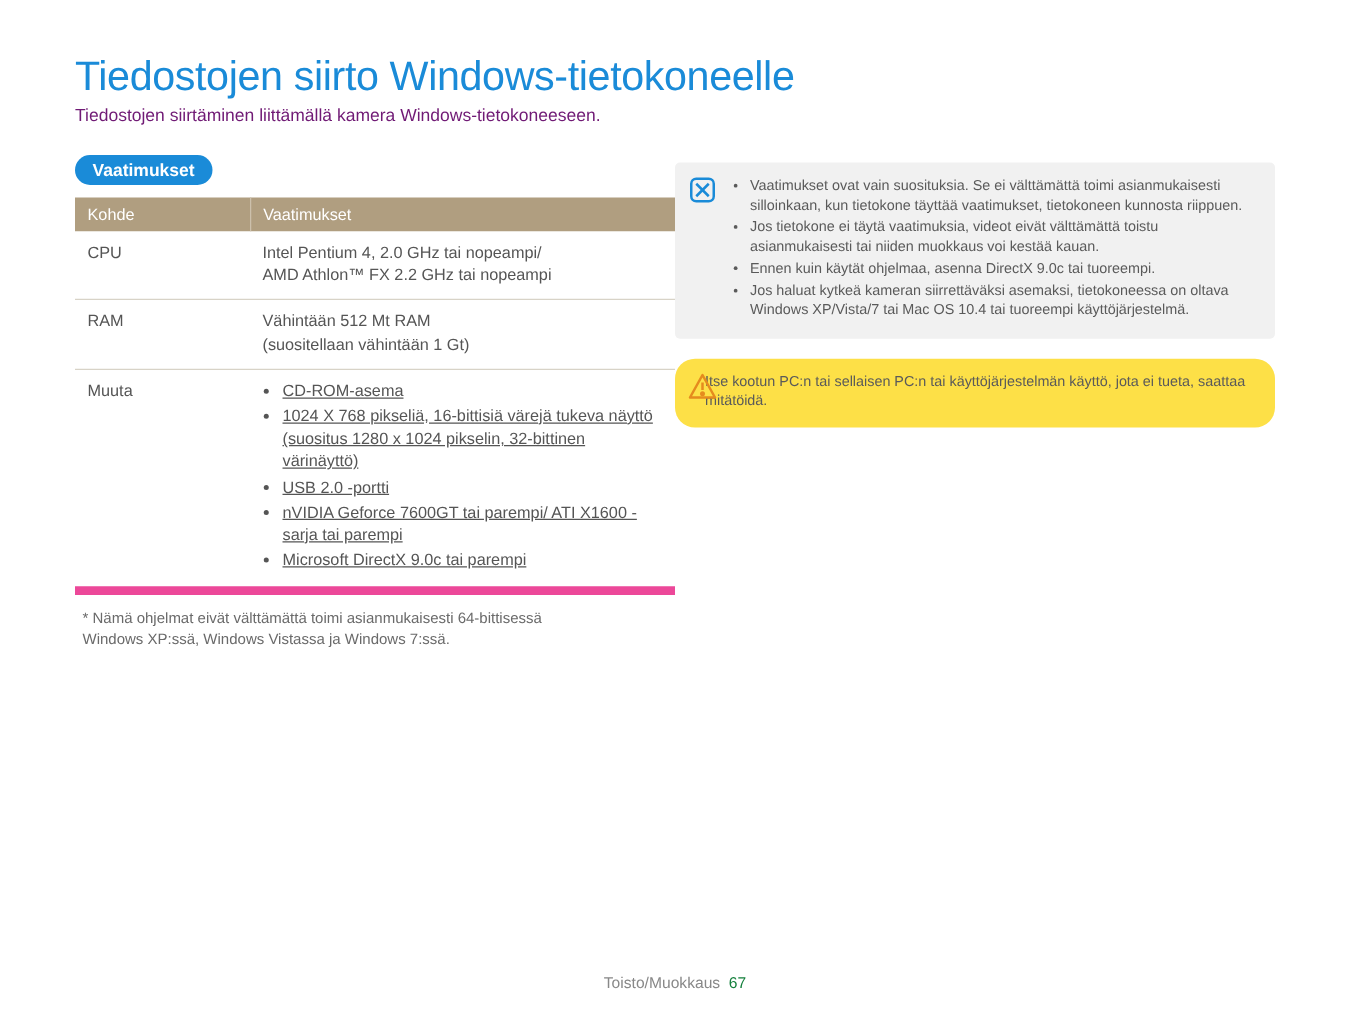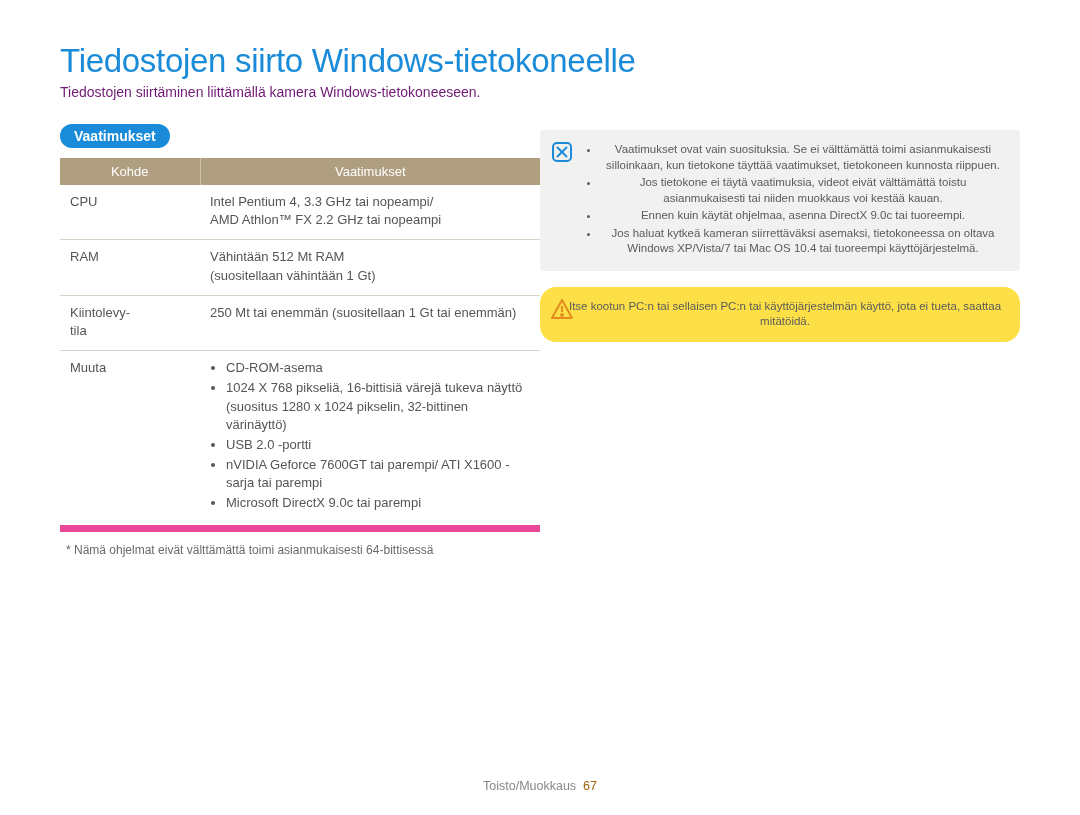--- a/index.html
+++ b/index.html
@@ -43,53 +43,52 @@
   .columns {
     display: flex;
     align-items: flex-start;
   }
   .col-left {
     width: 480px;
   }
   .col-right {
     width: 480px;
     margin-top: 6px;
-    text-align: center;
   }
   table.req {
     border-collapse: collapse;
     width: 100%;
     font-size: 13px;
   }
   table.req th {
     background: #b09e80;
     color: #fff;
     font-weight: 400;
-    text-align: center;
+    text-align: left;
     padding: 6px 10px;
     border-right: 1px solid #ccc0ac;
   }
   table.req th:last-child { border-right: none; }
   table.req td {
     padding: 8px 10px 10px 10px;
     vertical-align: top;
     color: #555;
     border-bottom: 1px solid #d8d3c7;
     line-height: 1.4;
   }
   table.req tr:last-child td { border-bottom: 7px solid #ec4899; }
   table.req td.key {
     width: 120px;
     border-right: none;
   }
   table.req ul {
     margin: 0;
     padding-left: 16px;
   }
-  table.req ul li { margin: 0 0 2px 0; }
+  table.req ul li { margin: 0 0 2px 0; text-decoration: underline; }
   .footnote {
     font-size: 12px;
     color: #6a6a6a;
     margin-top: 10px;
     line-height: 1.4;
     padding-left: 6px;
   }
   .notebox {
     background: #f1f1f1;
     border-radius: 4px;
@@ -131,21 +130,21 @@
   .warn-icon svg line, .warn-icon svg circle { stroke: #e58b1e; fill:#e58b1e; stroke-width:2; }
   .footer {
     position: absolute;
     bottom: 22px;
     left: 0;
     width: 100%;
     text-align: center;
     font-size: 12.5px;
     color: #888;
   }
-  .footer .pagenum { color: #a16207; }
+  .footer .pagenum { color: #15803d; }
 </style>
 </head>
 <body>
 
 <div class="page">
 
   <h1 class="title">Tiedostojen siirto Windows-tietokoneelle</h1>
   <div class="subtitle">Tiedostojen siirtäminen liittämällä kamera Windows-tietokoneeseen.</div>
 
   <div class="columns">
@@ -157,55 +156,49 @@
         <thead>
           <tr>
             <th>Kohde</th>
             <th>Vaatimukset</th>
           </tr>
         </thead>
         <tbody>
           <tr>
             <td class="key">CPU</td>
             <td>
-              <span>Intel Pentium 4, 3.3 GHz tai nopeampi/</span><br>
+              <span>Intel Pentium 4, 2.0 GHz tai nopeampi/</span><br>
               <span>AMD Athlon™ FX 2.2 GHz tai nopeampi</span>
             </td>
           </tr>
           <tr>
             <td class="key">RAM</td>
             <td>
               <span>Vähintään 512 Mt RAM</span><br>
               <span>(suositellaan vähintään 1 Gt)</span>
             </td>
-          </tr>
-          <tr>
-            <td class="key">
-              <span>Kiintolevy-</span><br>
-              <span>tila</span>
-            </td>
-            <td>250 Mt tai enemmän (suositellaan 1 Gt tai enemmän)</td>
           </tr>
           <tr>
             <td class="key">Muuta</td>
             <td>
               <ul>
                 <li>CD-ROM-asema</li>
                 <li>1024 X 768 pikseliä, 16-bittisiä värejä tukeva näyttö (suositus 1280 x 1024 pikselin, 32-bittinen värinäyttö)</li>
                 <li>USB 2.0 -portti</li>
                 <li>nVIDIA Geforce 7600GT tai parempi/ ATI X1600 -sarja tai parempi</li>
                 <li>Microsoft DirectX 9.0c tai parempi</li>
               </ul>
             </td>
           </tr>
         </tbody>
       </table>
 
       <div class="footnote">
         <span>* Nämä ohjelmat eivät välttämättä toimi asianmukaisesti 64-bittisessä</span><br>
+        <span>Windows XP:ssä, Windows Vistassa ja Windows 7:ssä.</span>
       </div>
     </div>
 
     <div class="col-right">
 
       <div class="notebox">
         <span class="icon note-icon">
           <svg viewBox="0 0 24 24" width="24" height="24">
             <rect x="3" y="3" width="18" height="18"></rect>
             <line x1="7" y1="7" x2="17" y2="17"></line>

